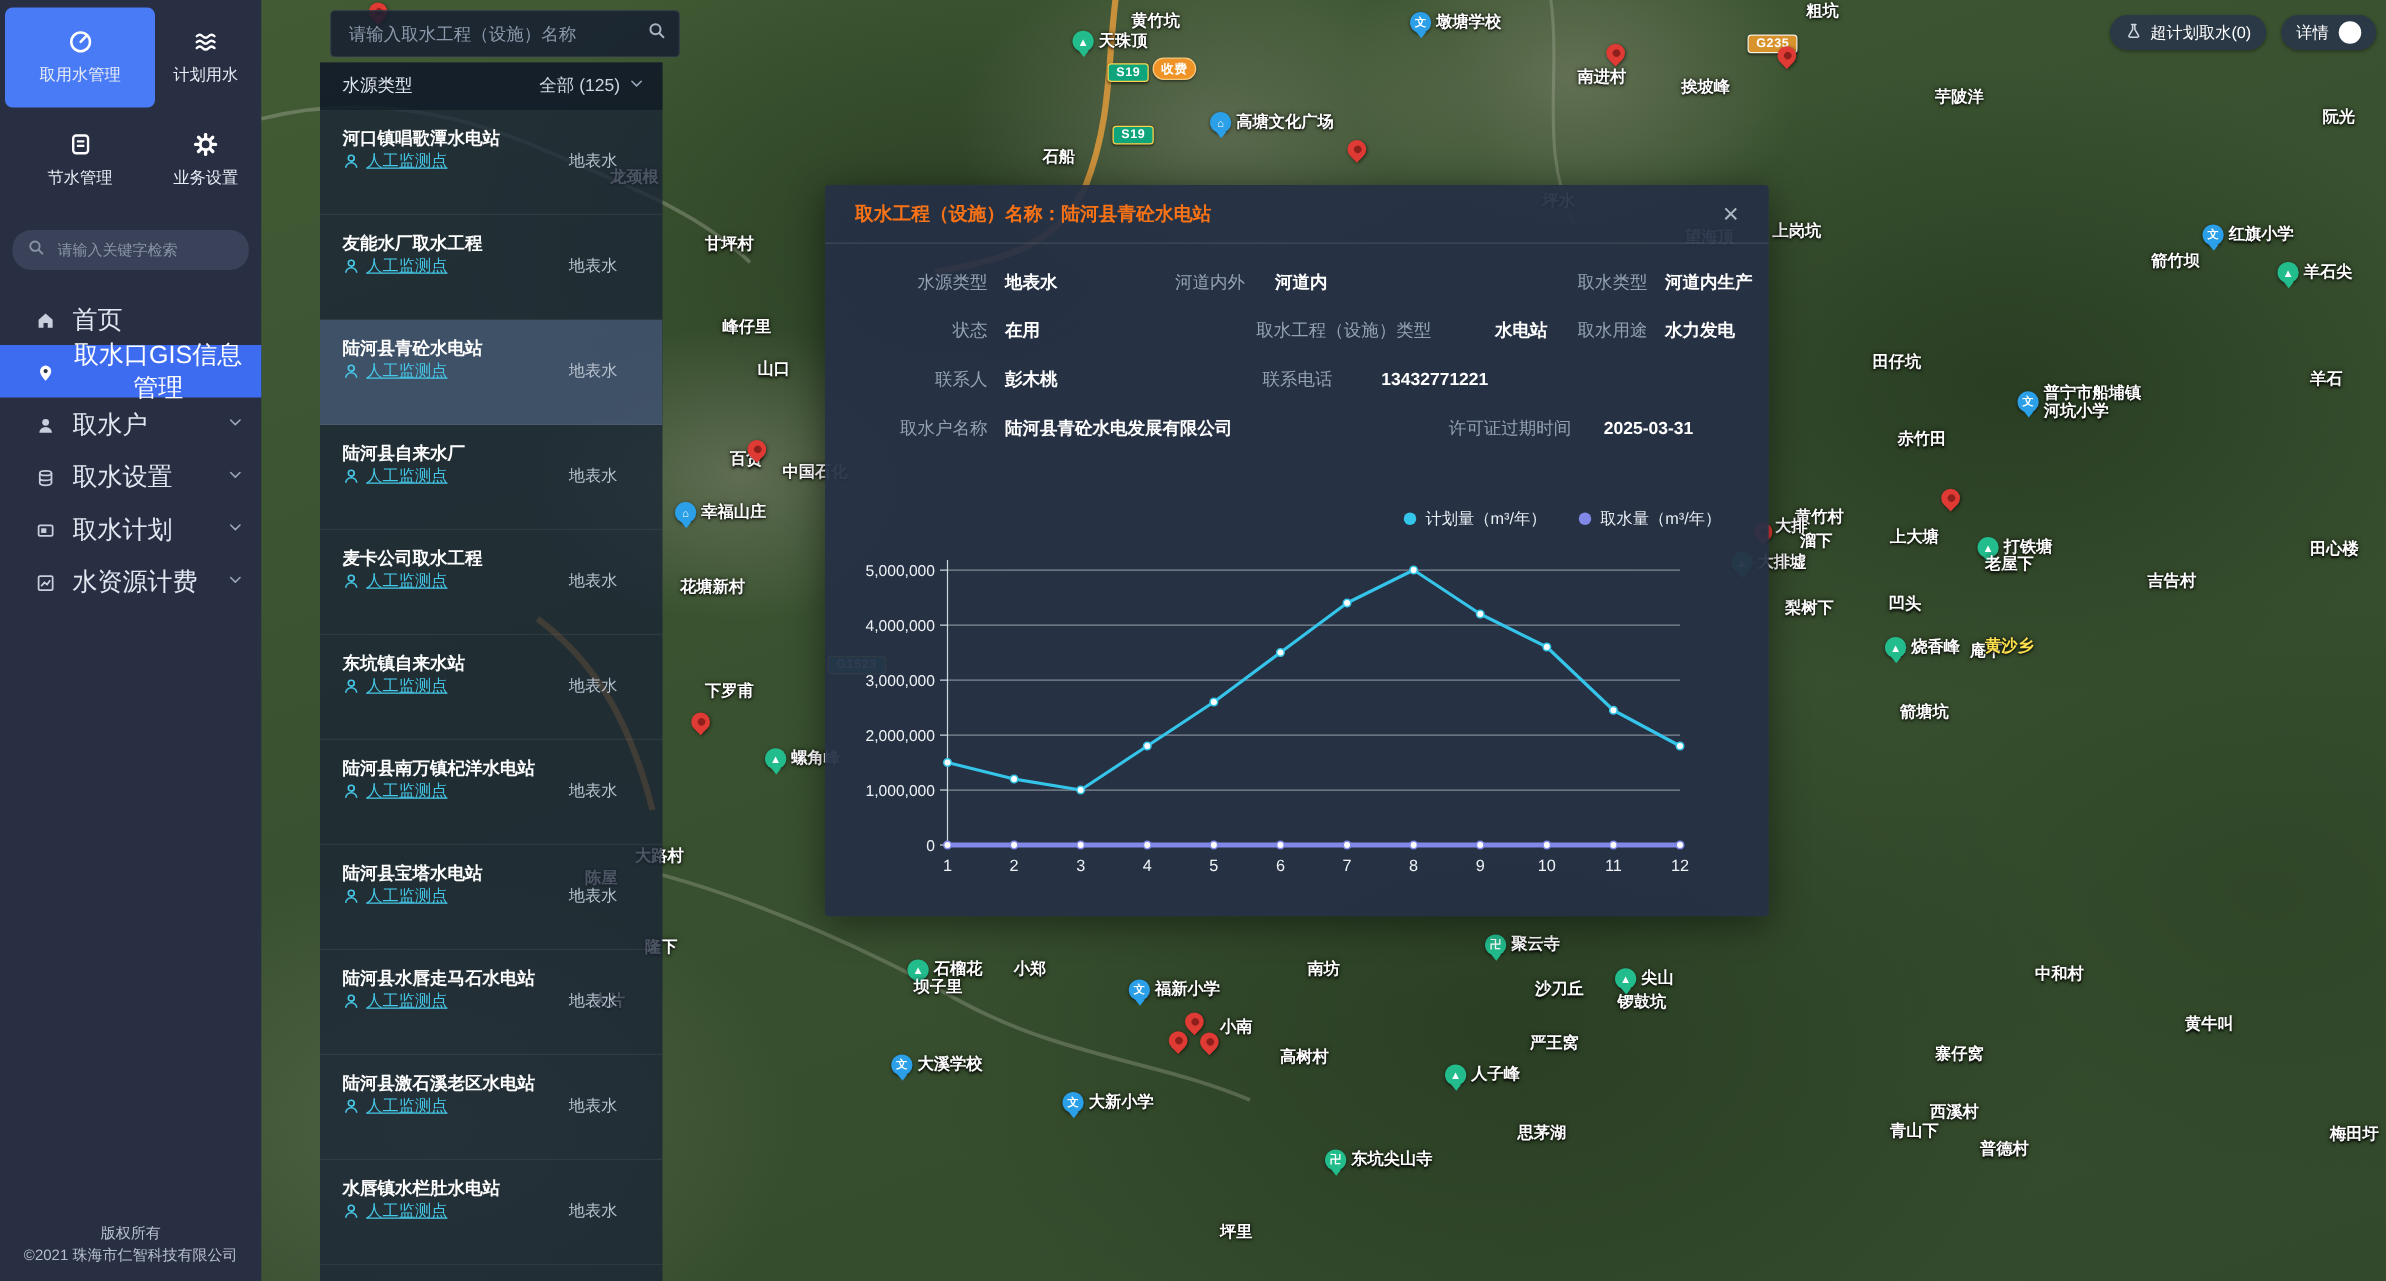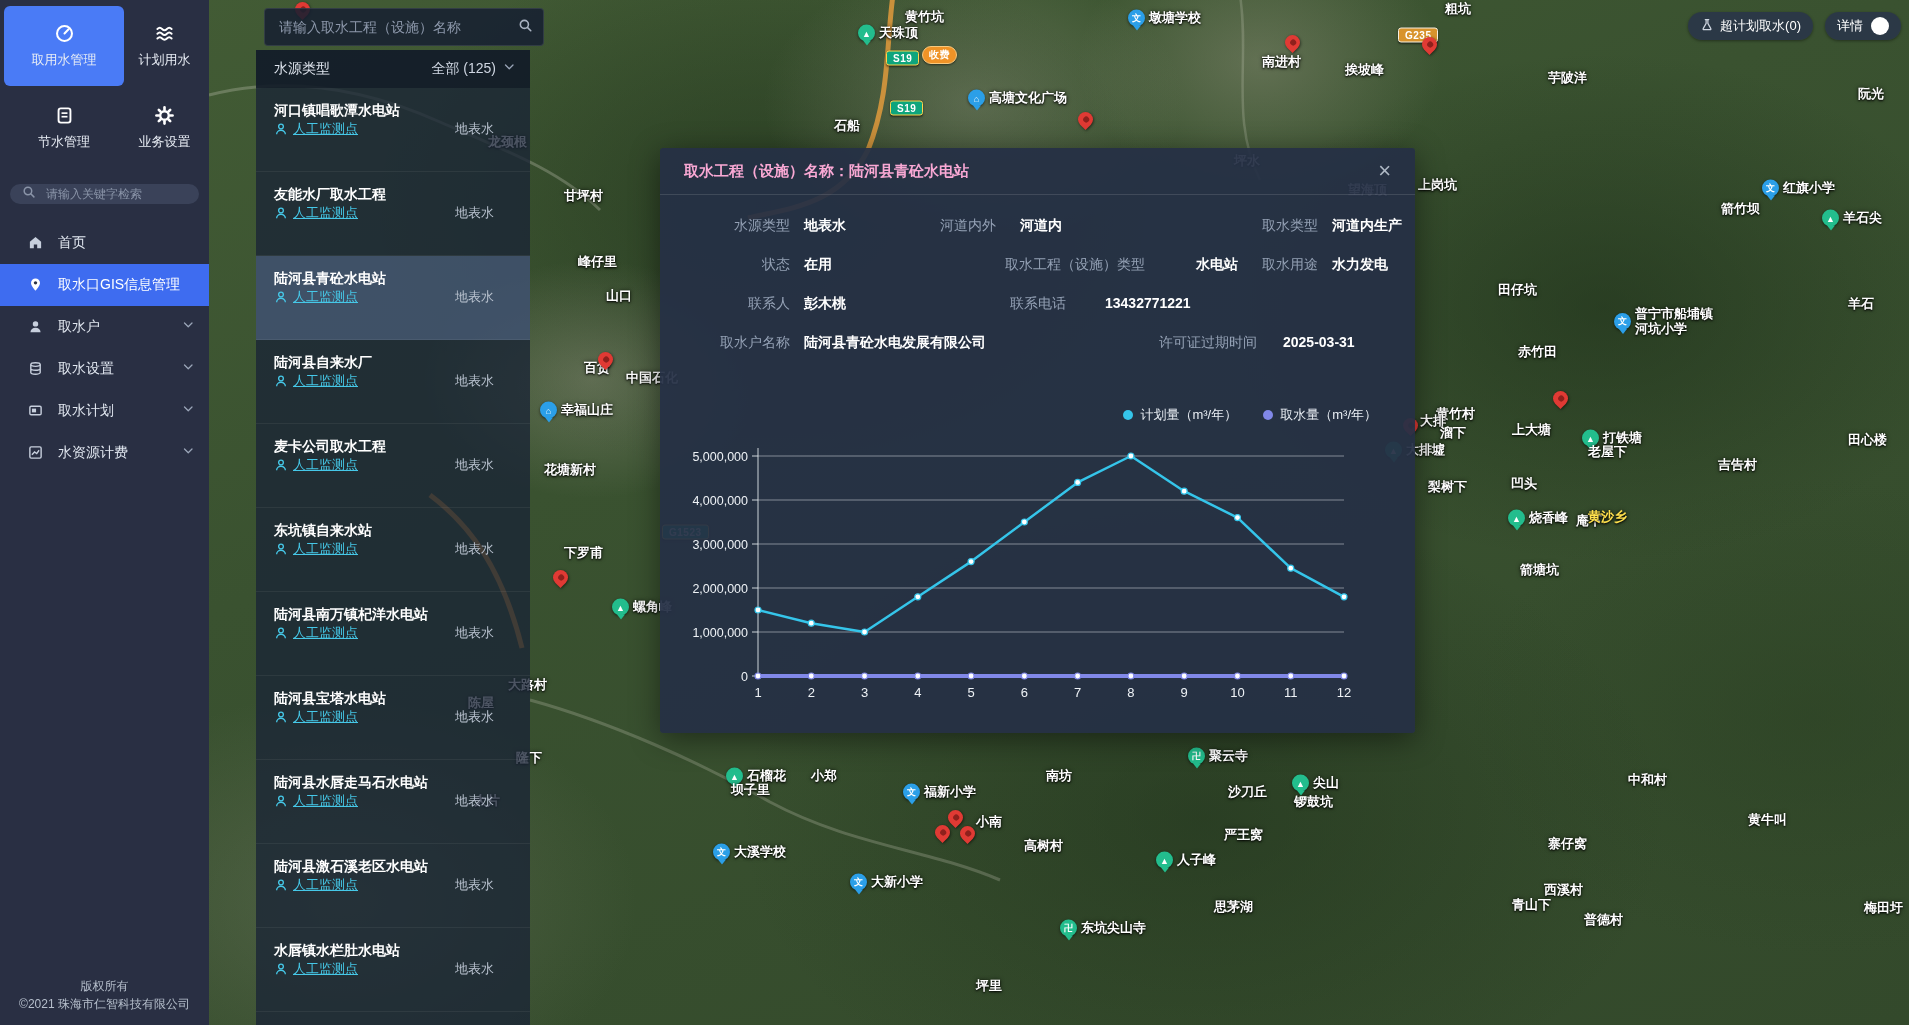--- a/index.html
+++ b/index.html
@@ -40,28 +40,28 @@
   .badge.toll{background:#ef9327;border-radius:9px;border:1px solid #f7c97e;}
 
   
   .sidebar{position:absolute;left:0;top:0;width:209px;height:1025px;background:#292f43;z-index:30;
            display:flex;flex-direction:column;}
   .app-grid{display:grid;grid-template-columns:120px 1fr;padding:6px 4px 2px 4px;row-gap:2px;}
   .app-btn{height:80px;display:flex;flex-direction:column;align-items:center;justify-content:center;
            gap:7px;color:#e8edf5;font-size:13px;border-radius:6px;cursor:pointer;}
   .app-btn .aicon{height:20px;display:flex;align-items:center;justify-content:center;color:#fff;}
   .app-btn.active{background:#4a7bf6;}
-  .side-search{margin:14px 10px 0 10px;height:20px;background:#3a4259;border-radius:15px;
+  .side-search{margin:14px 10px 0 10px;height:32px;background:#3a4259;border-radius:15px;
                display:flex;align-items:center;padding:0 12px;gap:8px;}
   .side-search input{background:transparent;border:none;outline:none;color:#d5dbe6;font-size:12px;width:100%;
                font-family:inherit;}
   .side-search input::placeholder{color:#8a94a8;}
   .menu{margin-top:18px;}
   .menu-item{height:42px;display:flex;align-items:center;padding:0 14px 0 28px;color:#e2e8f1;
-             font-size:14px;cursor:pointer;position:relative;}
+             font-size:20px;cursor:pointer;position:relative;text-align:center;}
   .menu-item .micon{width:16px;height:16px;margin-right:14px;color:#c7cfdd;flex:0 0 auto;}
   .menu-item.active{background:#3e6cf0;color:#fff;}
   .menu-item .chev{margin-left:auto;color:#9aa5b8;}
   .side-foot{margin-top:auto;text-align:center;color:#b6bfcc;font-size:12px;line-height:1.5;padding-bottom:12px;}
 
   
   .panel-search{position:absolute;left:264px;top:8px;width:256px;height:36px;z-index:20;
     background:rgba(23,32,49,.88);border:1px solid rgba(255,255,255,.10);border-radius:4px;
     display:flex;align-items:center;padding:0 10px 0 12px;}
   .panel-search input{flex:1;background:transparent;border:none;outline:none;color:#dfe5ee;font-size:14px;font-family:inherit;}
@@ -87,21 +87,21 @@
   .pill{height:28px;background:rgba(41,52,73,.88);border-radius:14px;display:flex;align-items:center;
         padding:0 12px;color:#fff;font-size:13px;gap:6px;cursor:pointer;box-shadow:0 1px 3px rgba(0,0,0,.4);}
   .pill .ficon{color:#cfd6e0;}
   .toggle-knob{width:18px;height:18px;border-radius:50%;background:#fff;margin-left:2px;}
 
   
   .modal{position:absolute;left:660px;top:148px;width:755px;height:585px;z-index:35;
          background:rgba(37,48,69,.94);border-radius:3px;box-shadow:0 6px 30px rgba(0,0,0,.45);}
   .modal-head{height:46px;display:flex;align-items:center;padding:0 24px;
               border-bottom:1px solid rgba(255,255,255,.12);}
-  .modal-title{color:#f9a8d4;font-size:15px;font-weight:700;}
+  .modal-title{color:#f97316;font-size:15px;font-weight:700;}
   .modal-close{margin-left:auto;color:#aeb8c4;font-size:22px;line-height:1;cursor:pointer;}
   .minfo{position:relative;margin:22px 24px 0 24px;}
   .mrow{position:relative;height:39px;}
   .lab{position:absolute;top:0;color:#94a1b5;font-size:14px;white-space:nowrap;}
   .val{position:absolute;top:0;color:#fff;font-size:14px;font-weight:700;white-space:nowrap;}
   .l1{left:0;width:106px;text-align:right;}
   .v1{left:120px;}
   .r1l2{left:256px;} .r1v2{left:336px;} .l3{left:578px;} .v3{left:648px;}
   .r2l2{left:321px;} .r2v2{left:512px;}
   .r3l2{left:326px;} .r3v2{left:421px;}

